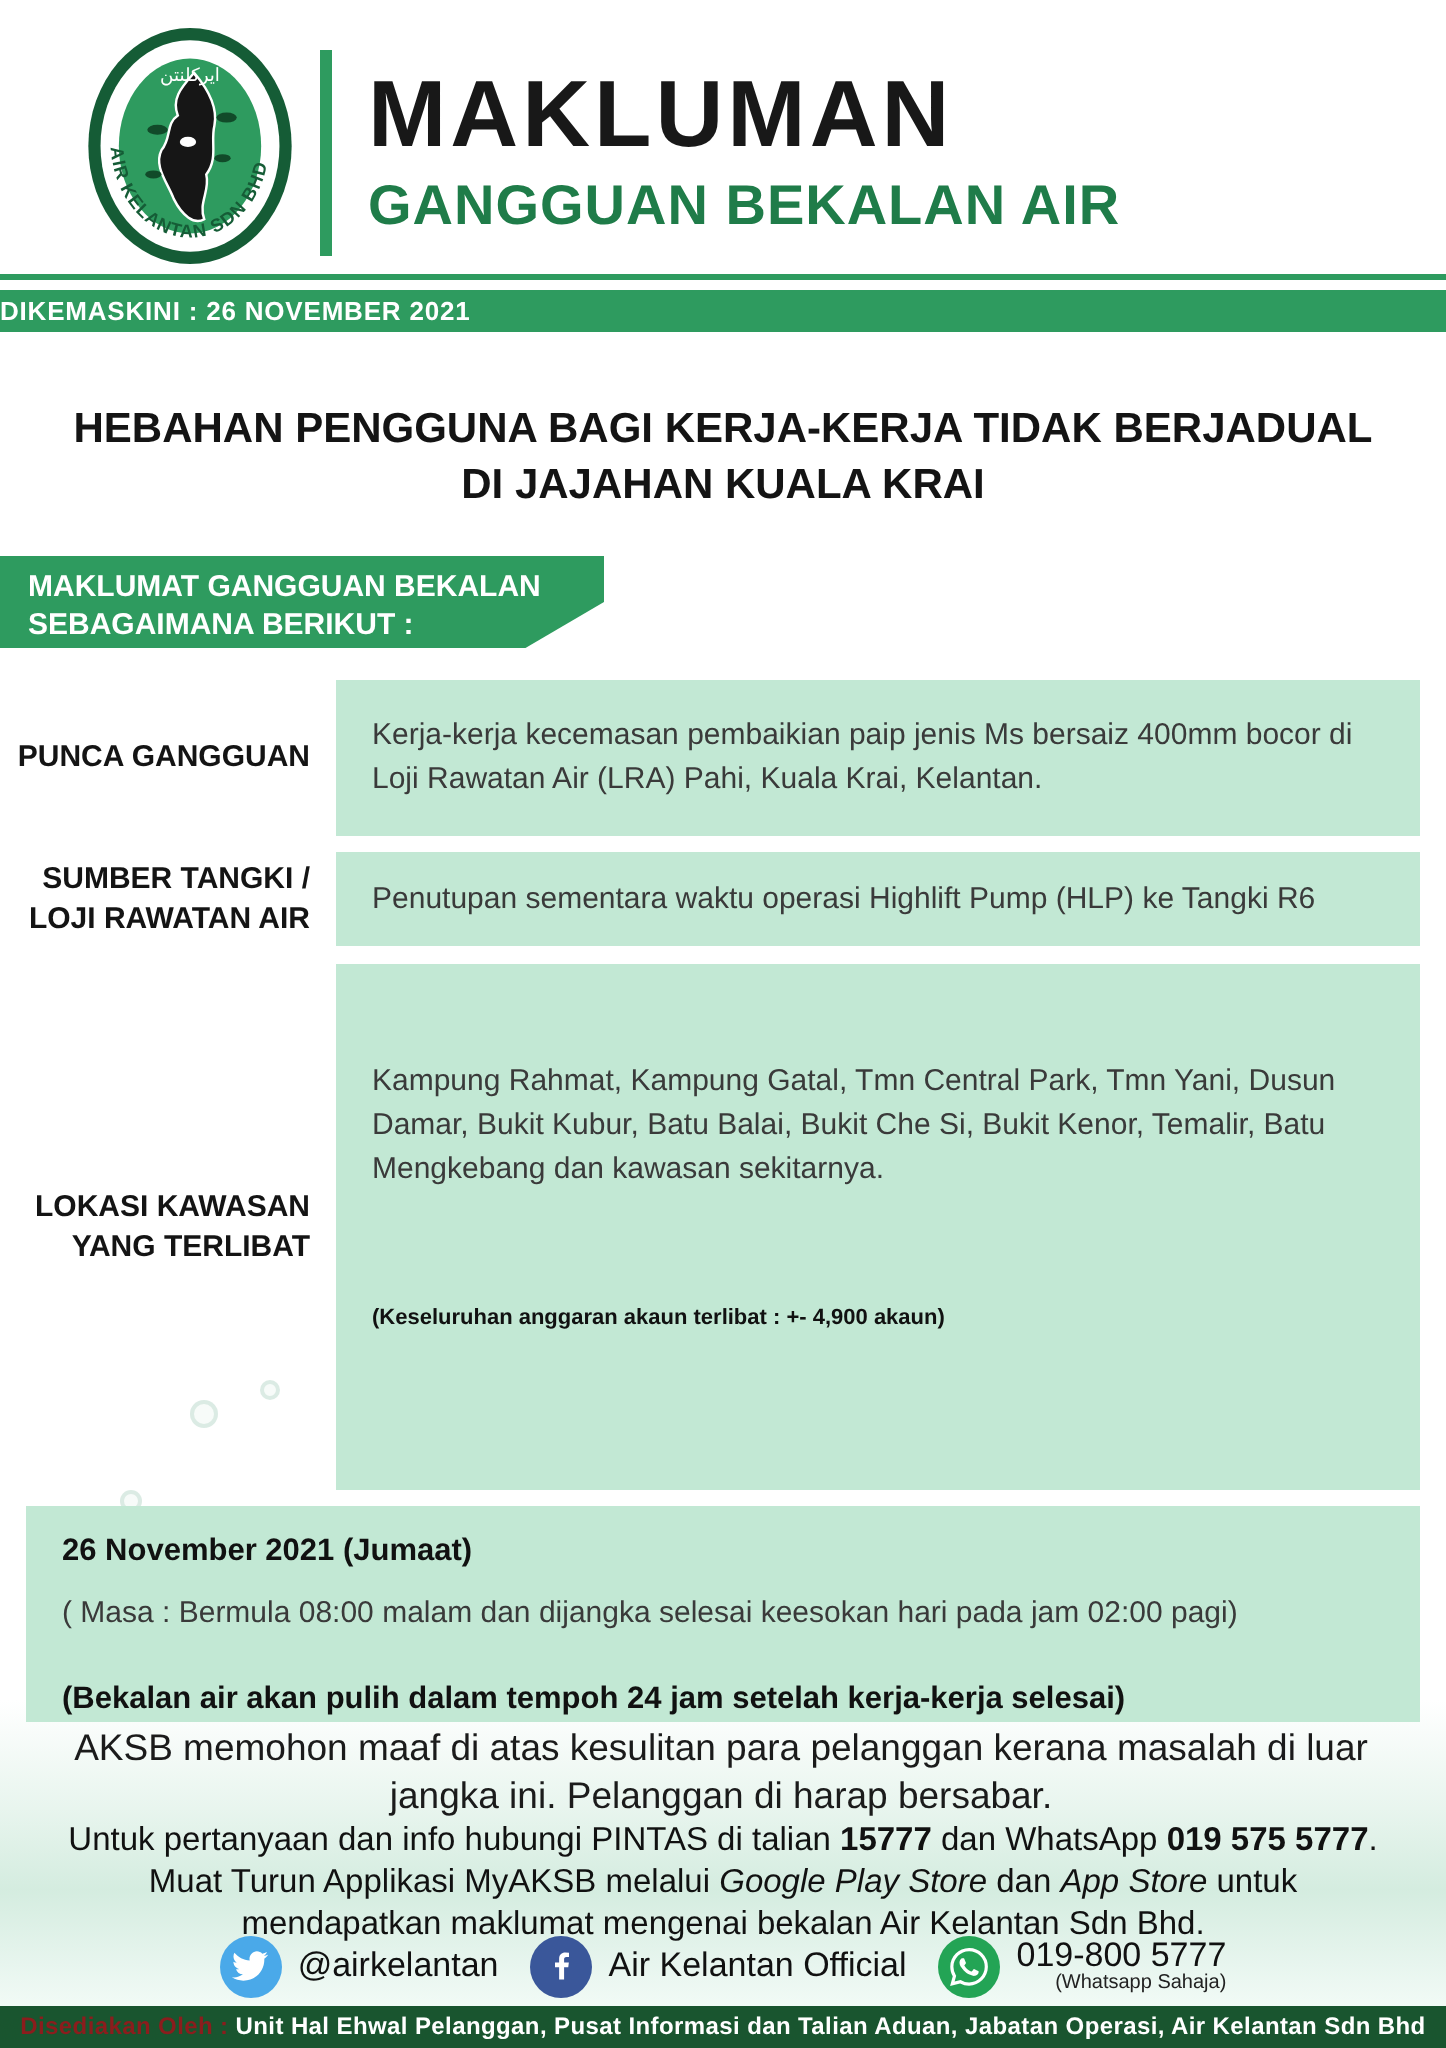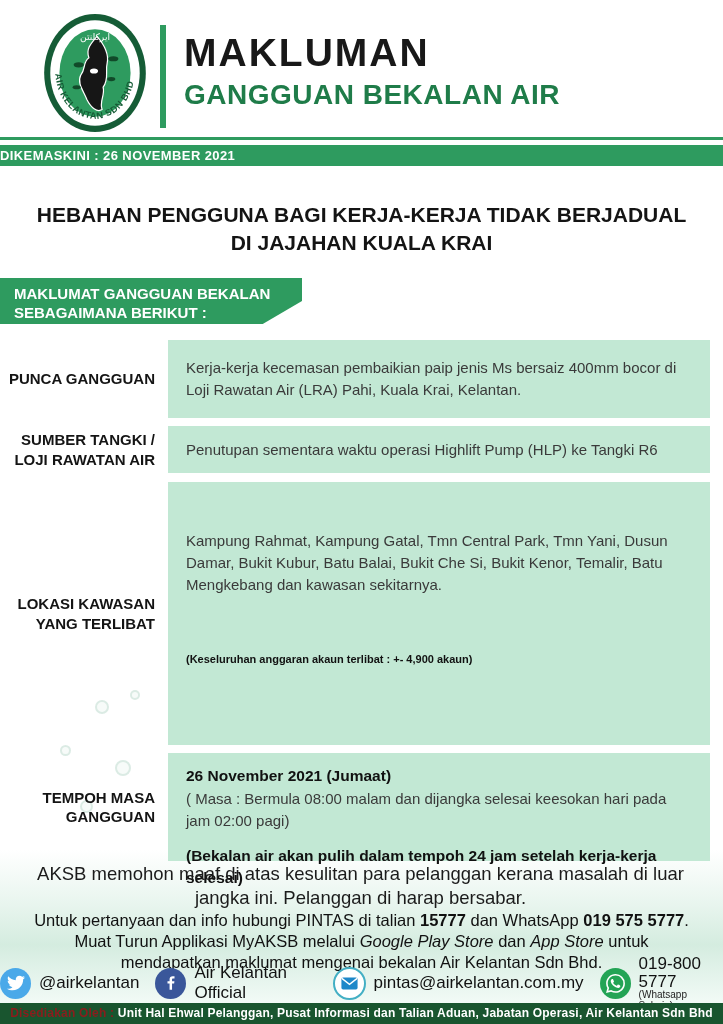--- a/index.html
+++ b/index.html
@@ -7,21 +7,21 @@
   .page {
     position: relative; width: 723px; height: 1024px;
     background: #ffffff; overflow: hidden;
   }
 
   
   .logo { position: absolute; left: 34px; top: 12px; width: 122px; height: 122px; }
   .vline { position: absolute; left: 160px; top: 25px; width: 6px; height: 103px; background: #2E9B5F; }
   .masthead { position: absolute; left: 184px; top: 33px; }
   .masthead-title {
-    font-size: 39px; font-weight: bold; color: #181818;
+    font-size: 47px; font-weight: bold; color: #181818;
     letter-spacing: 2px; line-height: 1;
   }
   .masthead-sub {
     font-size: 28px; font-weight: bold; color: #1F7C49;
     letter-spacing: 0.5px; margin-top: 9px; line-height: 1;
   }
 
   .thin-line { position: absolute; left: 0; top: 137px; width: 723px; height: 3px; background: #2E9B5F; }
   .updated-bar {
     position: absolute; left: 0; top: 145px; width: 723px; height: 21px;
@@ -172,21 +172,20 @@
 
   <div class="drow" id="row3">
     <div class="dlabel">LOKASI KAWASAN YANG TERLIBAT</div>
     <div class="dbox">
       <div>Kampung Rahmat, Kampung Gatal, Tmn Central Park, Tmn Yani, Dusun Damar, Bukit Kubur, Batu Balai, Bukit Che Si, Bukit Kenor, Temalir, Batu Mengkebang dan kawasan sekitarnya.</div>
       <div class="note-bold">(Keseluruhan anggaran akaun terlibat : +- 4,900 akaun)</div>
     </div>
   </div>
 
   <div class="drow" id="row4">
-    <div class="dlabel">TEMPOH MASA GANGGUAN</div>
     <div class="dbox">
       <div class="date-bold">26 November 2021 (Jumaat)</div>
       <div class="time-text">( Masa : Bermula 08:00 malam dan dijangka selesai keesokan hari pada jam 02:00 pagi)</div>
       <div class="recovery-bold">(Bekalan air akan pulih dalam tempoh 24 jam setelah kerja-kerja selesai)</div>
     </div>
   </div>
 
   <div class="splash"></div>
   <div class="droplet" style="left:95px; top:700px; width:10px; height:10px;"></div>
   <div class="droplet" style="left:60px; top:745px; width:7px; height:7px;"></div>
@@ -211,29 +210,20 @@
 
     <div class="social-item">
       <div class="icon-circle fb">
         <svg width="18" height="18" viewBox="0 0 24 24" fill="#ffffff">
           <path d="M13.397 20.997v-8.196h2.765l.411-3.209h-3.176V7.548c0-.926.258-1.56 1.587-1.56h1.684V3.127A22.336 22.336 0 0 0 14.201 3c-2.444 0-4.122 1.492-4.122 4.231v2.355H7.332v3.209h2.753v8.202h3.312z"></path>
         </svg>
       </div>
       <span class="social-label">Air Kelantan Official</span>
     </div>
 
-    <div class="social-item">
-      <div class="icon-circle em">
-        <svg width="17" height="13" viewBox="0 0 20 15">
-          <rect x="0.5" y="0.5" width="19" height="14" rx="2" fill="#1E88C9"></rect>
-          <path d="M1 1.5 L10 8.5 L19 1.5" fill="none" stroke="#ffffff" stroke-width="1.6"></path>
-        </svg>
-      </div>
-      <span class="social-label">pintas@airkelantan.com.my</span>
-    </div>
 
     <div class="social-item">
       <div class="icon-circle wa">
         <svg width="19" height="19" viewBox="0 0 24 24" fill="#ffffff">
           <path d="M17.472 14.382c-.297-.149-1.758-.867-2.03-.967-.273-.099-.471-.148-.67.15-.197.297-.767.966-.94 1.164-.173.199-.347.223-.644.075-.297-.15-1.255-.463-2.39-1.475-.883-.788-1.48-1.761-1.653-2.059-.173-.297-.018-.458.13-.606.134-.133.298-.347.446-.52.149-.174.198-.298.298-.497.099-.198.05-.371-.025-.52-.075-.149-.669-1.612-.916-2.207-.242-.579-.487-.5-.669-.51-.173-.008-.371-.01-.57-.01-.198 0-.52.074-.792.372-.272.297-1.04 1.016-1.04 2.479 0 1.462 1.065 2.875 1.213 3.074.149.198 2.096 3.2 5.077 4.487.709.306 1.262.489 1.694.625.712.227 1.36.195 1.871.118.571-.085 1.758-.719 2.006-1.413.248-.694.248-1.289.173-1.413-.074-.124-.272-.198-.57-.347m-5.421 7.403h-.004a9.87 9.87 0 0 1-5.031-1.378l-.361-.214-3.741.982.998-3.648-.235-.374a9.86 9.86 0 0 1-1.51-5.26c.001-5.45 4.436-9.884 9.888-9.884 2.64 0 5.122 1.03 6.988 2.898a9.825 9.825 0 0 1 2.893 6.994c-.003 5.45-4.437 9.884-9.885 9.884m8.413-18.297A11.815 11.815 0 0 0 12.05 0C5.495 0 .16 5.335.157 11.892c0 2.096.547 4.142 1.588 5.945L.057 24l6.305-1.654a11.882 11.882 0 0 0 5.683 1.448h.005c6.554 0 11.89-5.335 11.893-11.893a11.821 11.821 0 0 0-3.48-8.413Z"></path>
         </svg>
       </div>
       <div class="wa-text">
         <span class="wa-number">019-800 5777</span>
         <span class="wa-sub">(Whatsapp Sahaja)</span>

